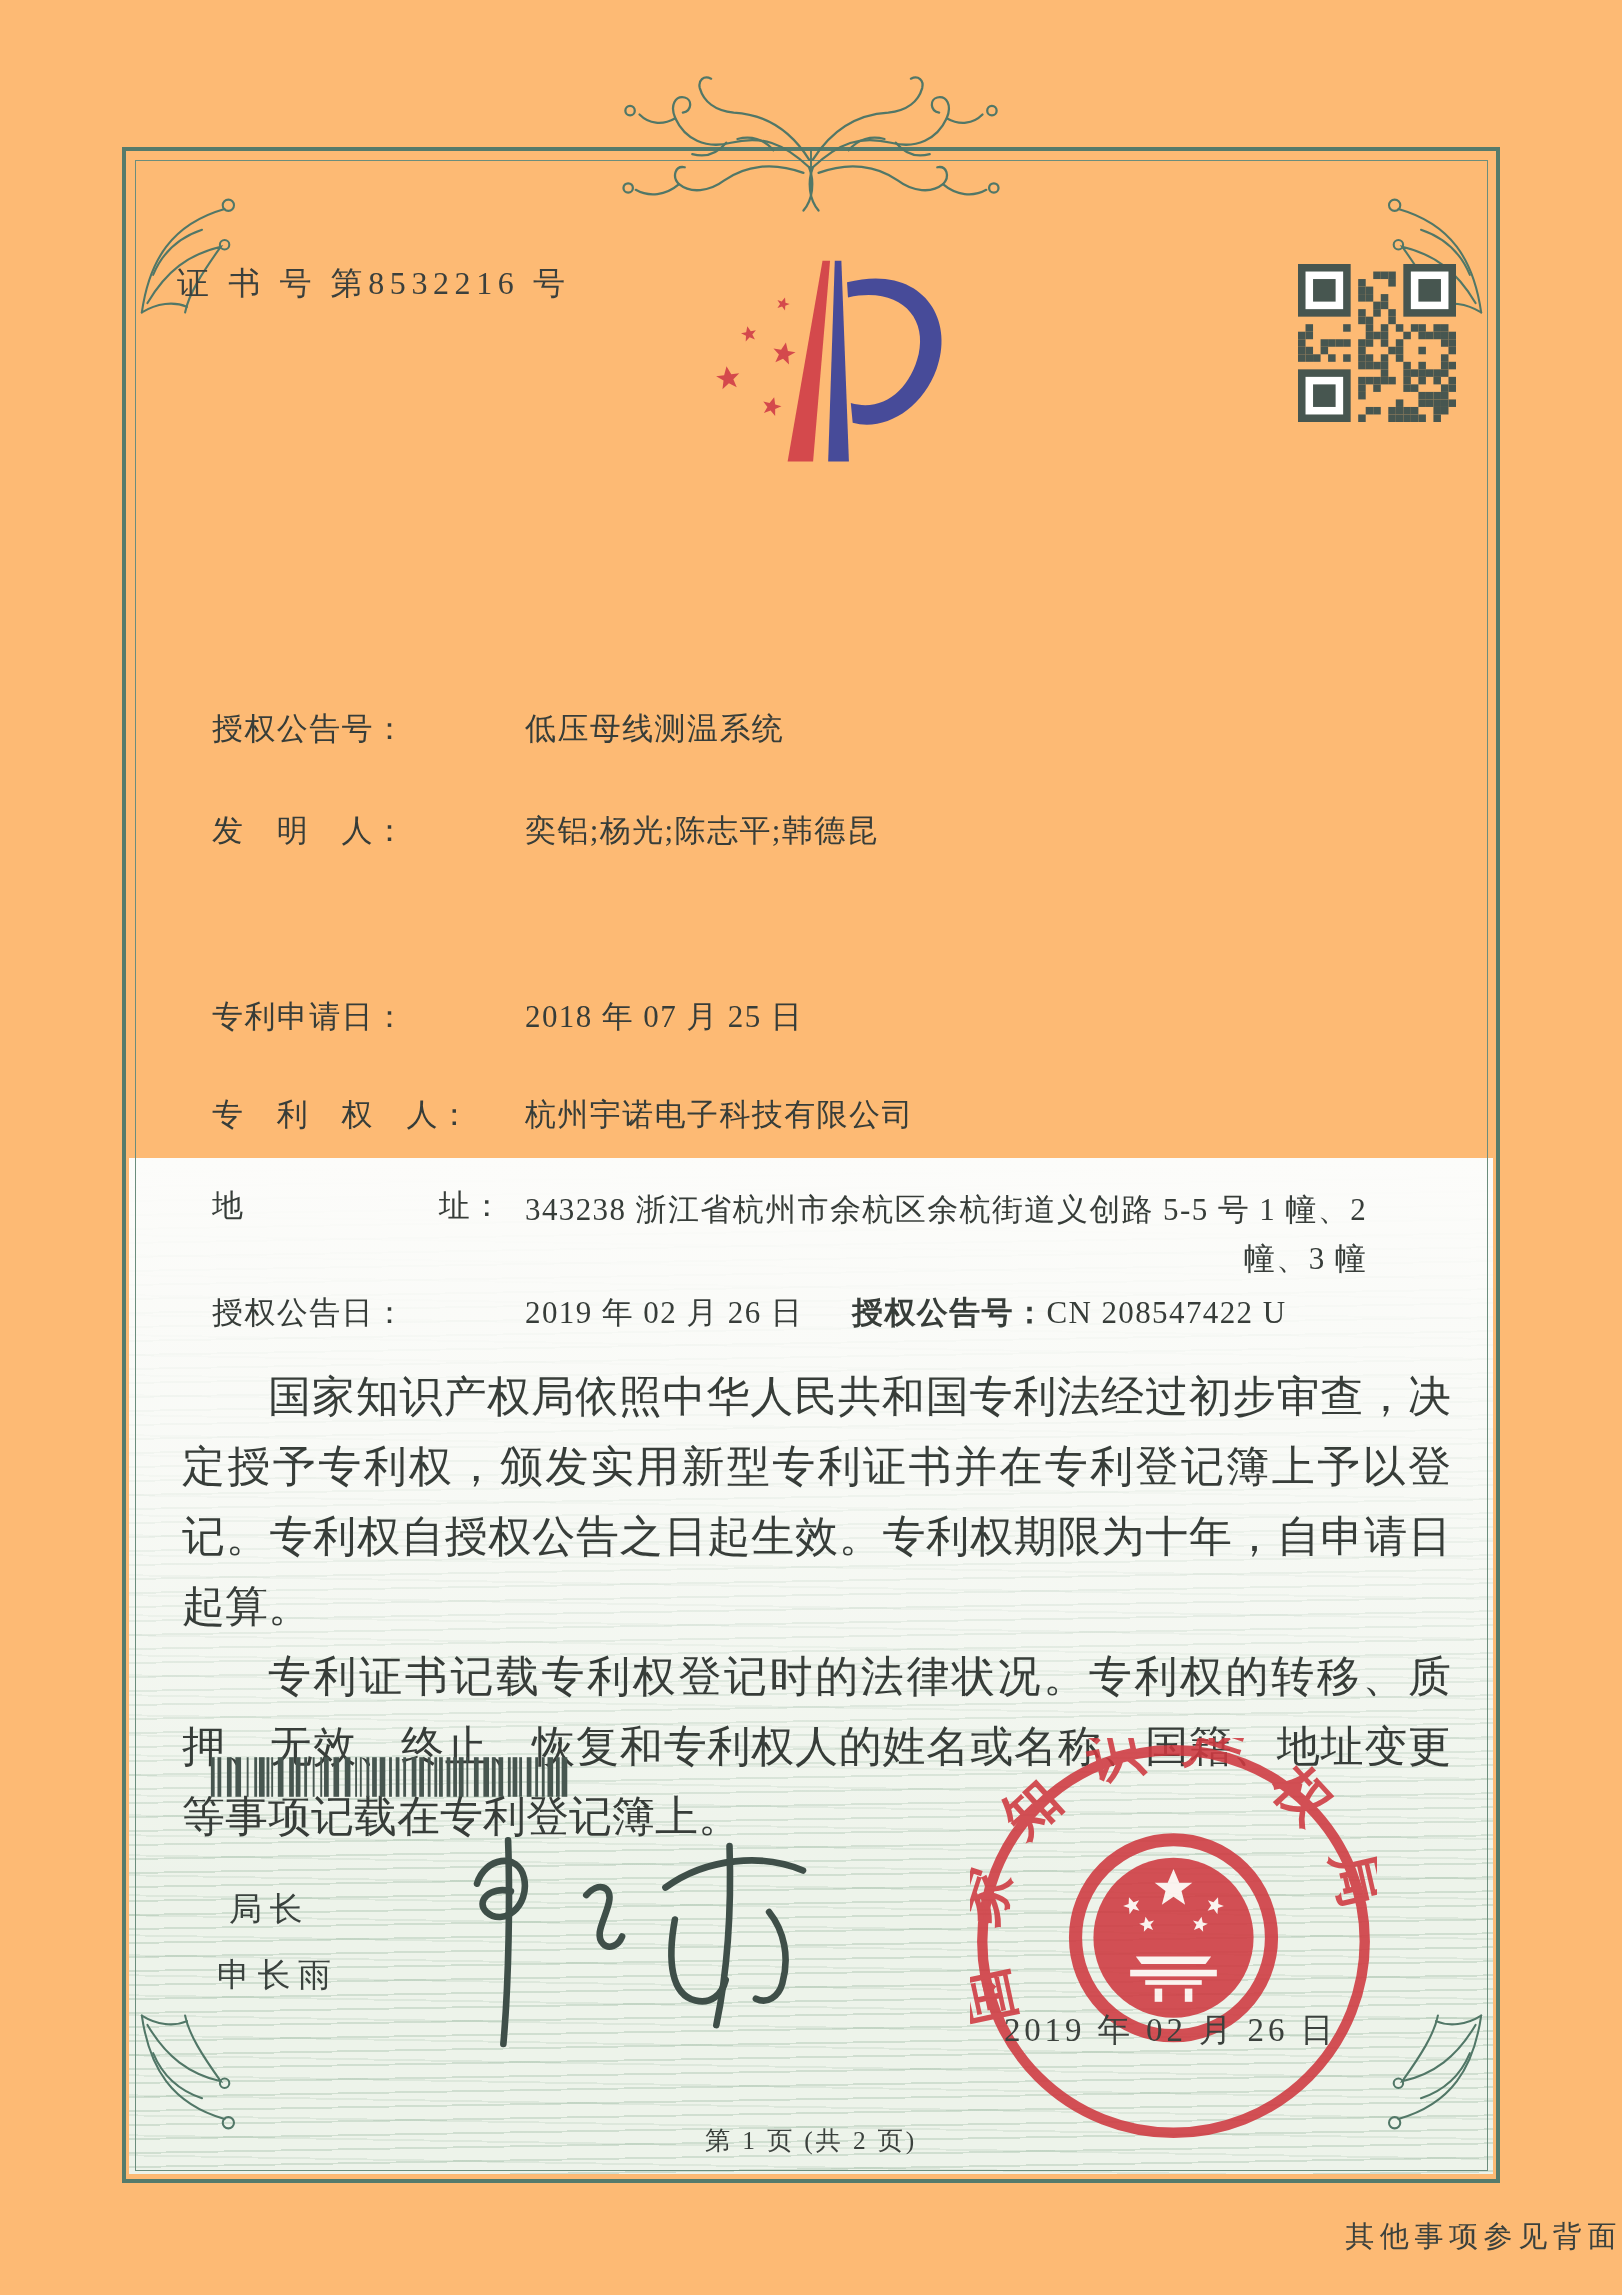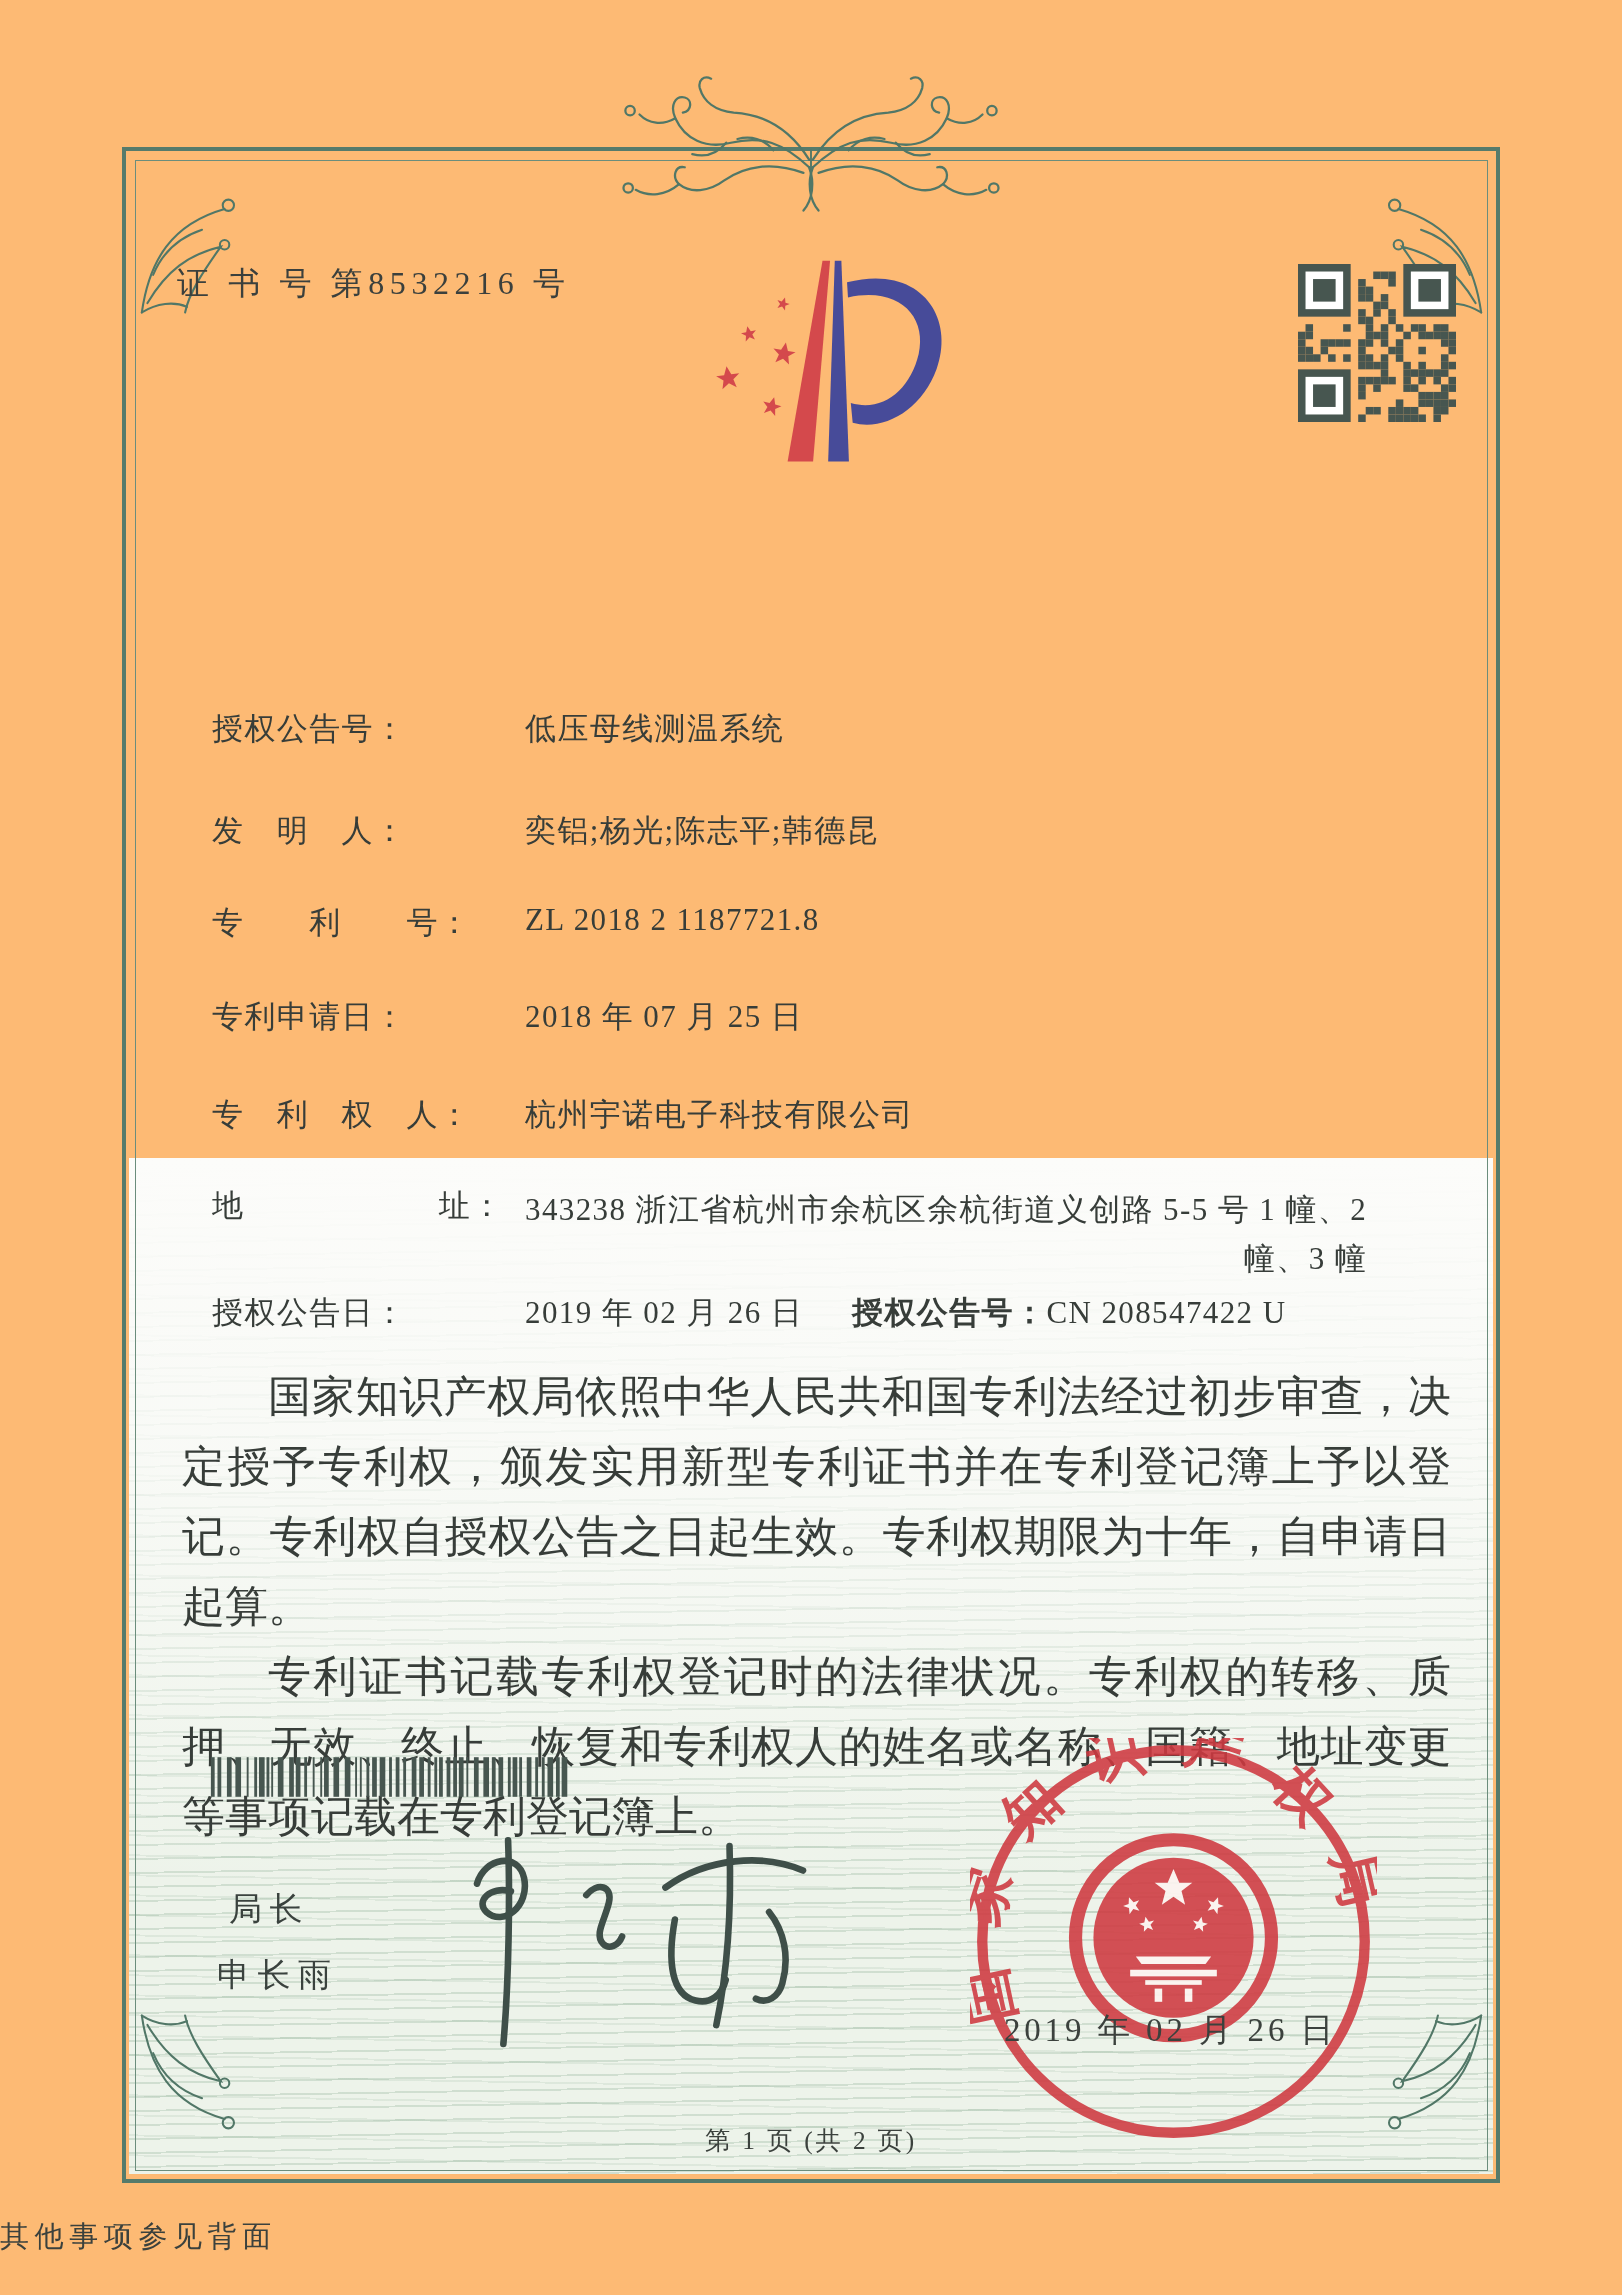--- a/index.html
+++ b/index.html
@@ -42,21 +42,21 @@
   
   .bureau-title{position:absolute;left:217px;top:1887px;font-size:33px;letter-spacing:7.5px;color:#3a423e;margin-left:12px;}
   .bureau-name{position:absolute;left:217px;top:1953px;font-size:33px;letter-spacing:7.5px;color:#3a423e;}
   .signature{position:absolute;left:428px;top:1829px;width:424px;height:231px;}
   
   .seal{position:absolute;left:970px;top:1738px;width:407px;height:407px;}
   .seal-date{position:absolute;left:1004px;top:2008px;font-size:33px;letter-spacing:3.8px;color:#3b413d;}
   
   .page-info{position:absolute;left:0;top:2124px;width:100%;text-align:center;
              font-size:25.4px;letter-spacing:2.8px;color:#3b413d;}
-  .back-note{position:absolute;left:0;top:2217px;width:100%;text-align:left;
+  .back-note{position:absolute;left:0;top:2217px;width:100%;text-align:right;
              font-size:29px;letter-spacing:5.6px;color:#3b413d;}
   
   .ornament-top{position:absolute;left:566px;top:56px;width:490px;height:165px;}
   .corner{position:absolute;width:121px;height:158px;}
   .c-tl{left:134px;top:162px;}
   .c-tr{left:1368px;top:162px;transform:scaleX(-1);}
   .c-bl{left:134px;top:2008px;transform:scaleY(-1);}
   .c-br{left:1368px;top:2008px;transform:scale(-1,-1);}
   .logo{position:absolute;left:699px;top:237px;width:264px;height:250px;}
 </style>
@@ -273,23 +273,20 @@
       <rect x="144" y="160" width="8" height="8" fill="#475650"></rect>
     </svg>
 
 
   <div class="field f-name">
     <span class="flabel">授权公告号：</span><span class="fvalue">低压母线测温系统</span>
   </div>
   <div class="field f-inventor">
     <span class="flabel">发　明　人：</span><span class="fvalue">奕铝;杨光;陈志平;韩德昆</span>
   </div>
-  <div class="field f-patno">
-    <span class="flabel">专　　利　　号：</span><span class="fvalue">ZL 2018 2 1187721.8</span>
-  </div>
   <div class="field f-filing">
     <span class="flabel">专利申请日：</span><span class="fvalue">2018 年 07 月 25 日</span>
   </div>
   <div class="field f-patentee">
     <span class="flabel">专　利　权　人：</span><span class="fvalue">杭州宇诺电子科技有限公司</span>
   </div>
   <div class="field f-address">
     <span class="flabel">地　　　　　　址：</span><span class="fvalue addr-lines"><span>343238 浙江省杭州市余杭区余杭街道义创路 5-5 号 1 幢、2</span><br><span>幢、3 幢</span></span>
   </div>
   <div class="field f-grant">

